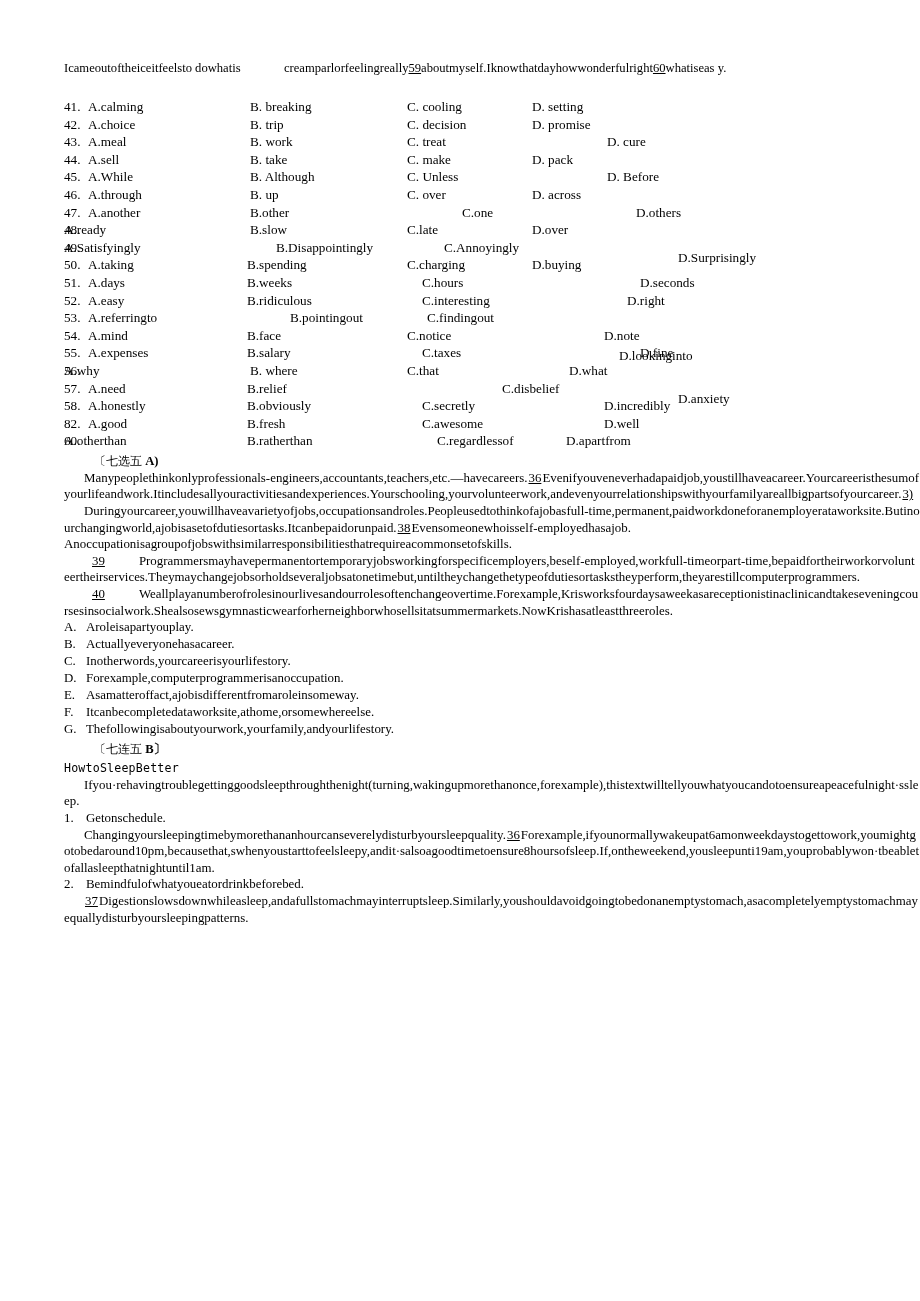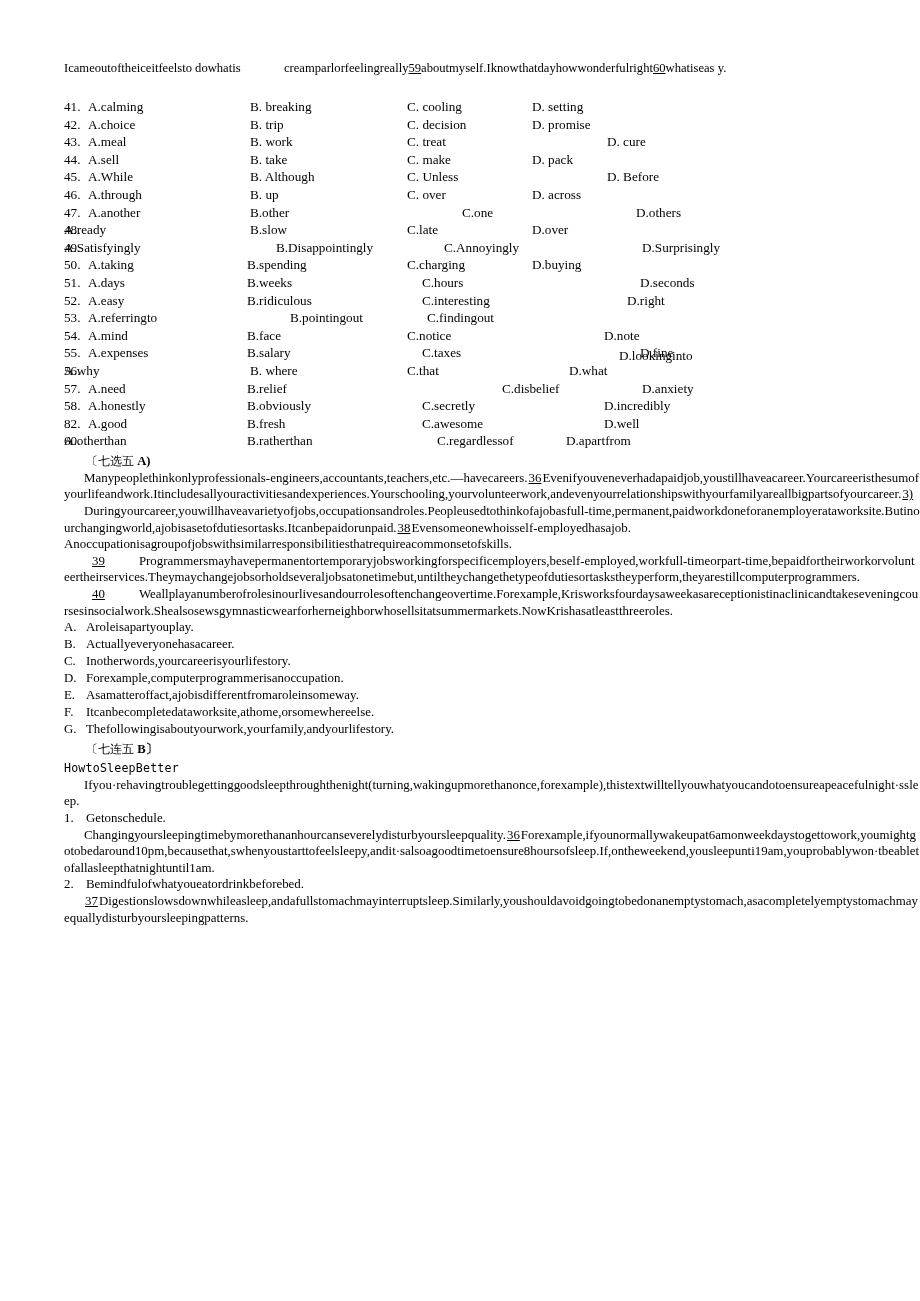--- a/index.html
+++ b/index.html
@@ -70,37 +70,38 @@
   .sh-c1 .oc { left: 343px; }
   .sh-c2 .oc { left: 380px; }
   .sh-c3 .oc { left: 398px; }
   .sh-c4 .oc { left: 358px; }
   .sh-c5 .oc { left: 363px; }
   .sh-c6 .oc { left: 390px; margin-left: 48px; }
   .sh-c7 .oc { left: 373px; }
   .sh-d1 .od { left: 468px; }
   .sh-d2 .od { left: 520px; margin-left: 23px; }
   .sh-d3 .od { left: 572px; }
-  .sh-d4 .od { left: 578px; }
+  .sh-d4 .od { left: 614px; margin-top: 10px; }
   .sh-d5 .od { left: 576px; }
   .sh-d6 .od { left: 563px; }
   .sh-d7 .od { left: 540px; }
   .sh-d8 .od { left: 505px; }
   .sh-d9 .od { left: 555px; margin-top: 38px; }
 
   
   .sec-head {
     font-size: 12.6px;
     line-height: 17px;
     margin-top: 3px;
     padding-left: 22px;
   }
   .sec-head .cn {
     font-family: "DejaVu Sans", "Liberation Sans", sans-serif;
     font-size: 12px;
+    margin-left: 8px;
   }
   .sec-head b { font-weight: bold; }
 
   
   .para {
     font-size: 12.9px;
     line-height: 16.6px;
     word-break: break-all;
     text-align: left;
     margin: 0;

